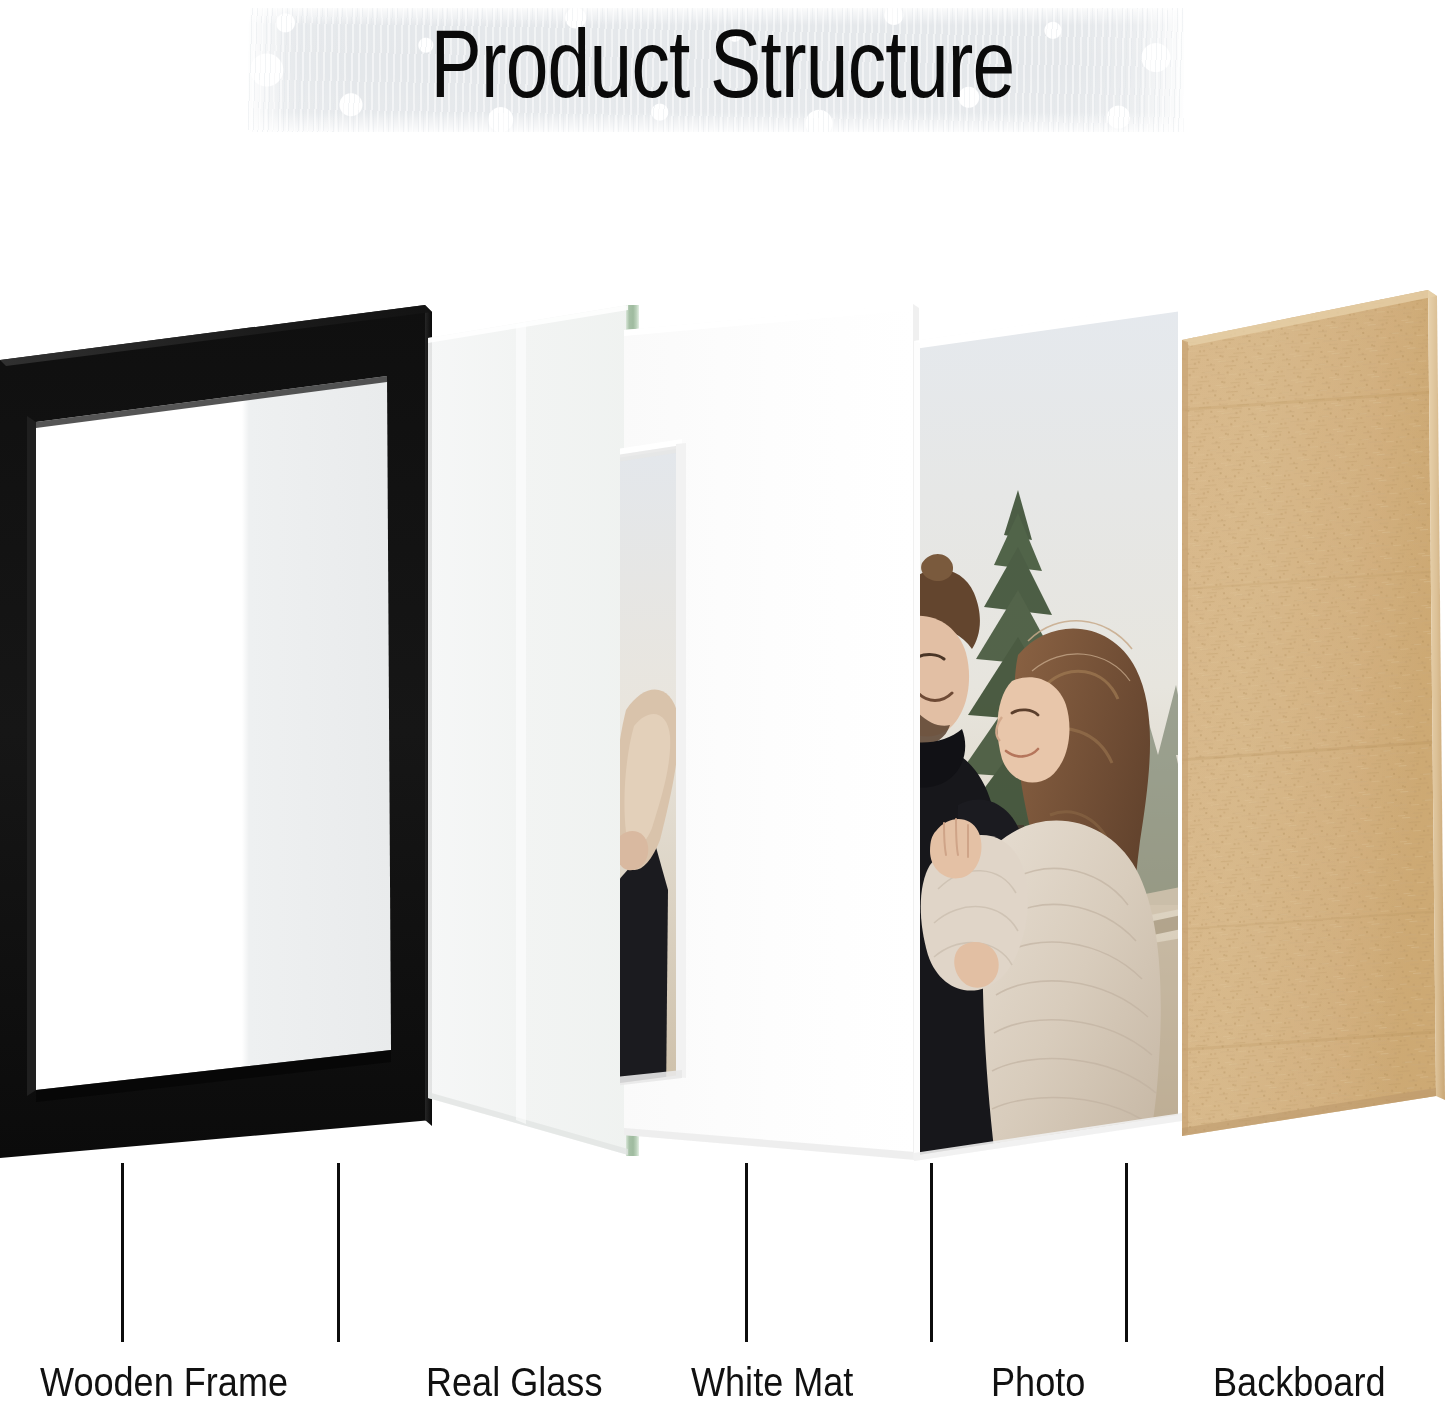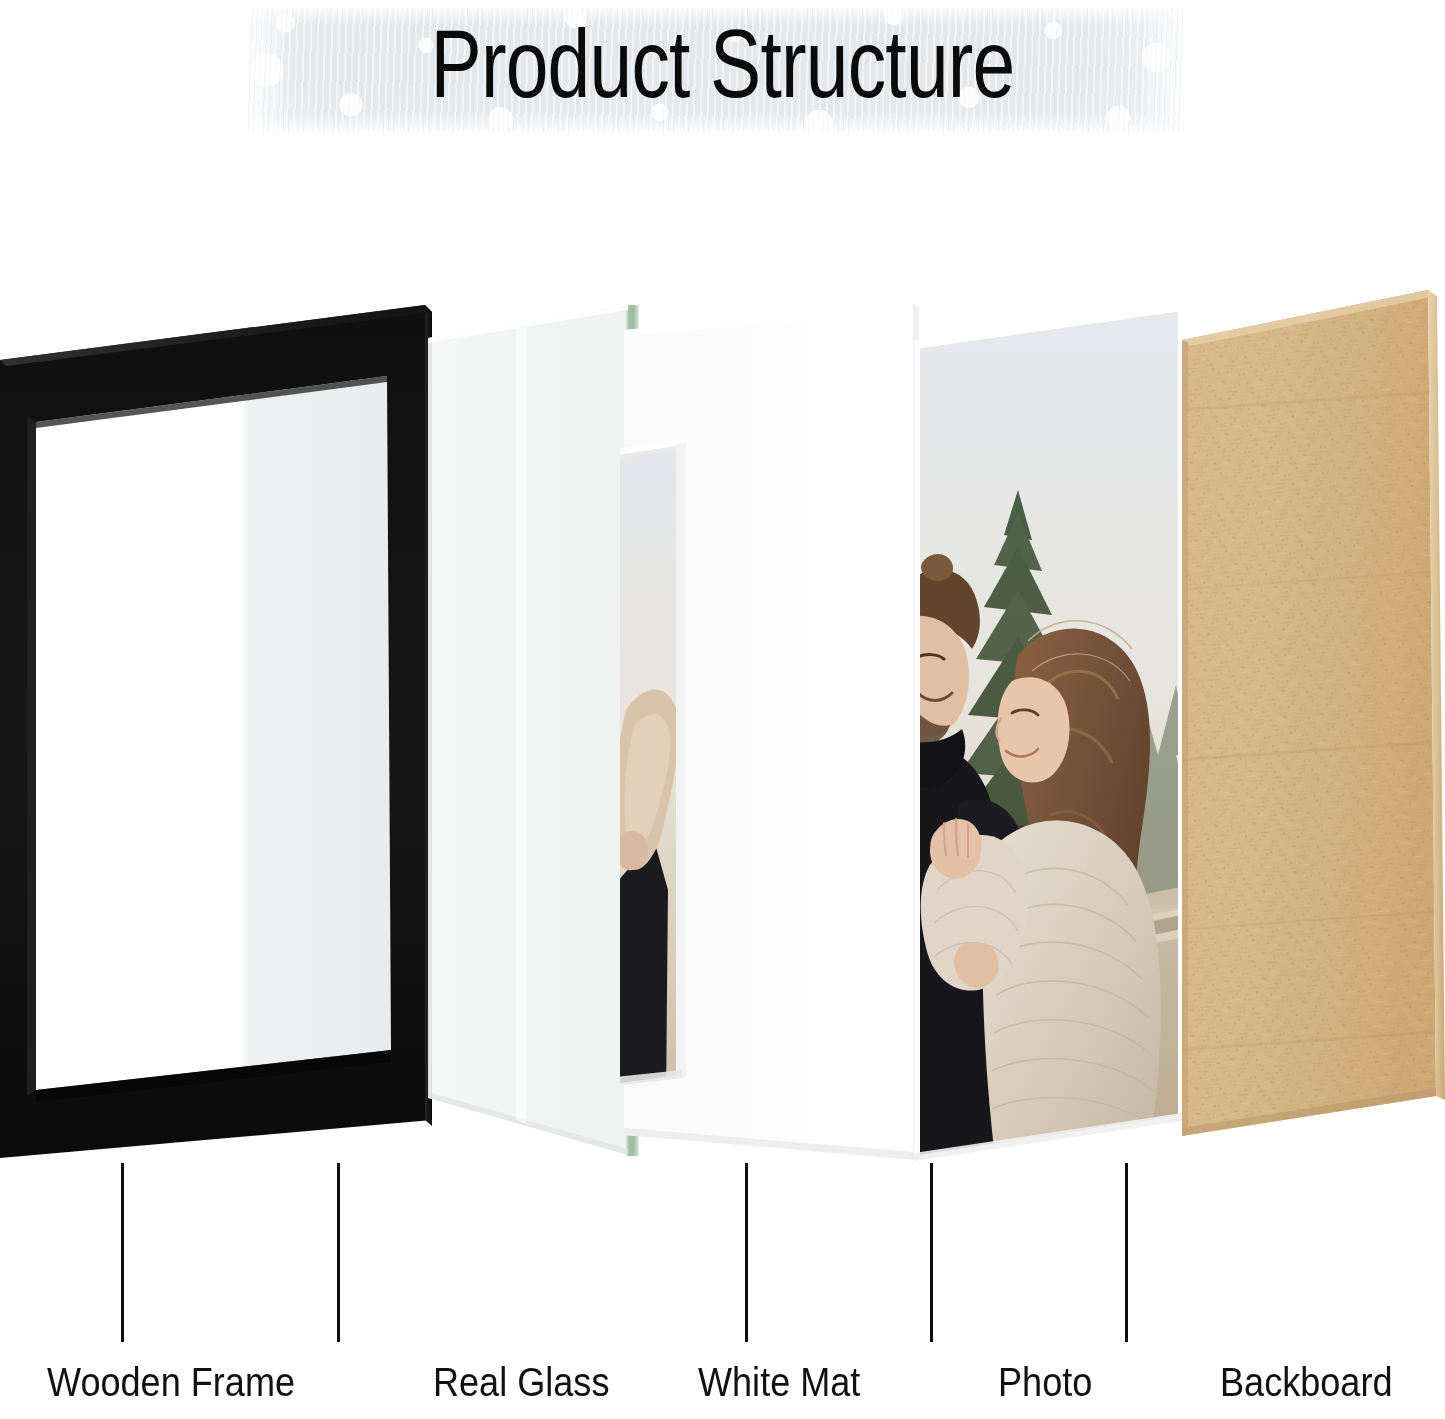--- a/index.html
+++ b/index.html
@@ -144,21 +144,21 @@
   
   .leader {
     position: absolute;
     width: 3px;
     background: #0d0d0d;
   }
 
   
   #label-row {
     position: absolute;
-    left: 15px;
+    left: 8px;
     top: 1360px;
     width: 1263px;
     height: 60px;
   }
   .label {
     position: absolute;
     top: 0;
     font-family: "Liberation Sans", sans-serif;
     font-size: 41px;
     font-weight: 400;

